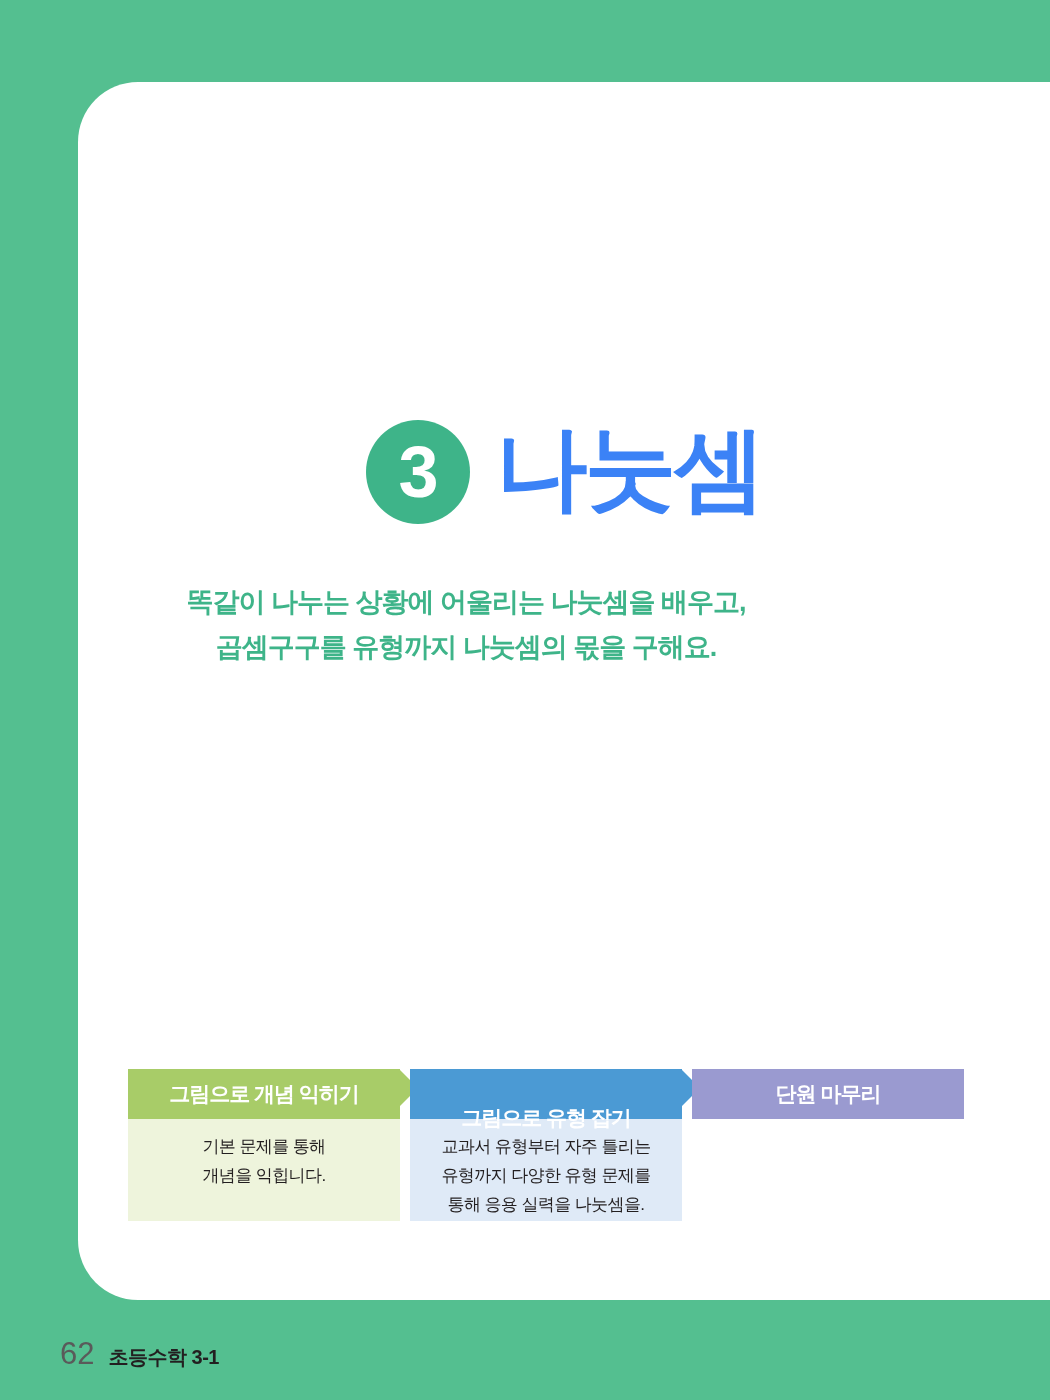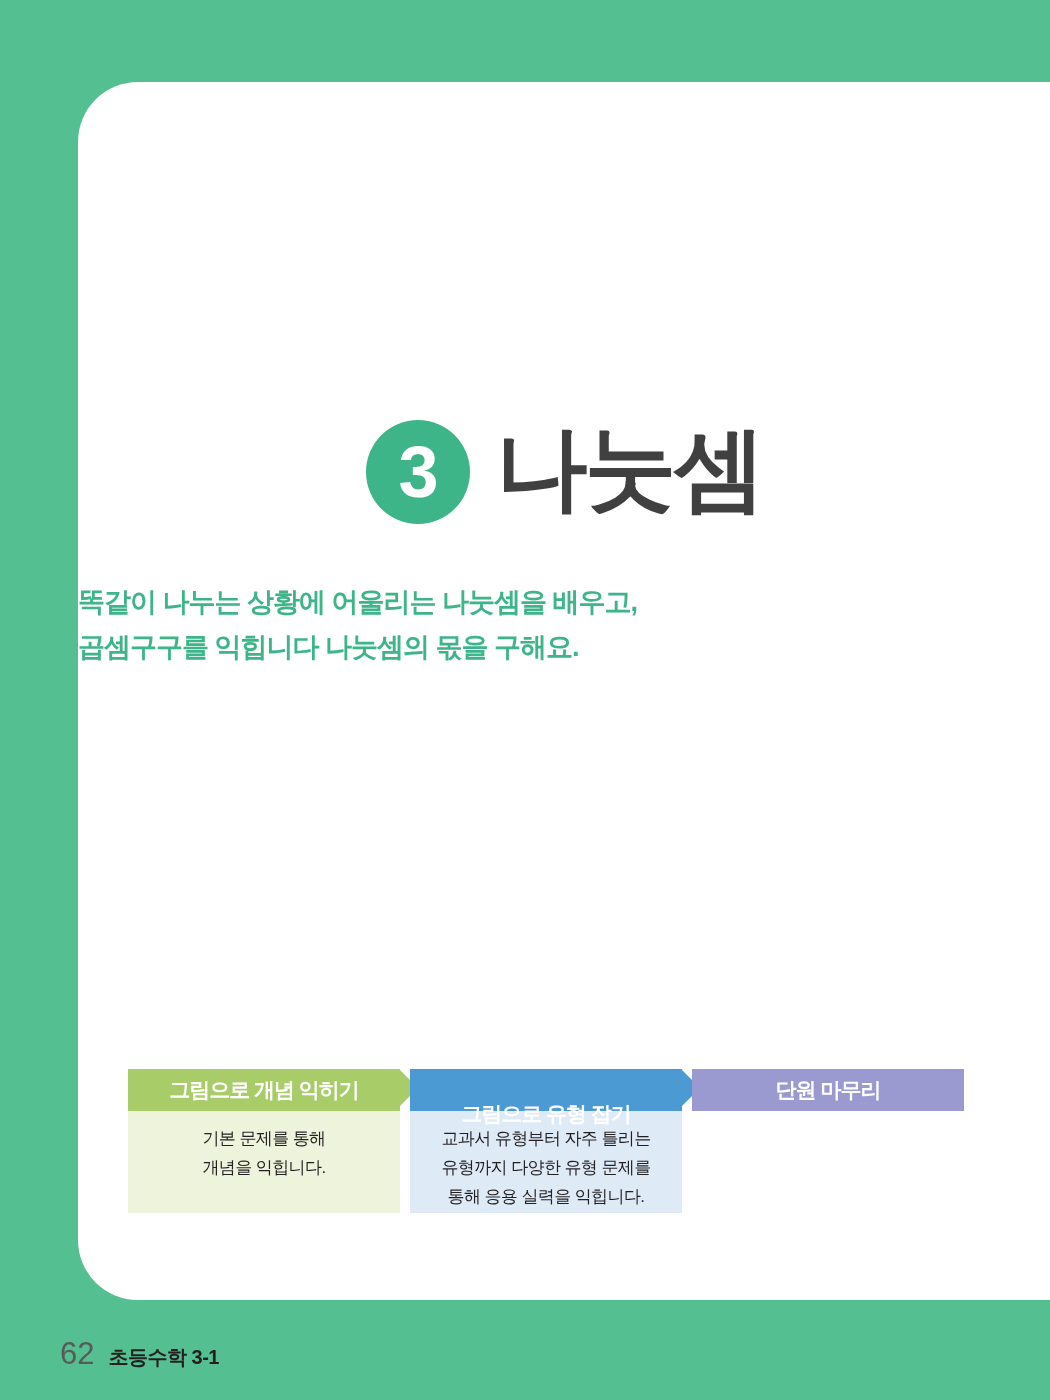--- a/index.html
+++ b/index.html
@@ -48,33 +48,33 @@
     align-items: center;
     justify-content: center;
     font-size: 72px;
     font-weight: bold;
     line-height: 1;
     letter-spacing: -2px;
   }
   .unit-title {
     font-size: 92px;
     font-weight: bold;
-    color: #404040;
+    color: #3b82f6;
     letter-spacing: -3px;
     line-height: 1;
     padding-bottom: 8px;
   }
 
   
   .subtitle {
     position: absolute;
     left: 0;
     top: 498px;
     width: 776px;
-    text-align: left;
+    text-align: center;
     color: #3eb489;
     font-size: 27px;
     font-weight: bold;
     line-height: 1.65;
     letter-spacing: -1px;
   }
 
   
   .steps {
     position: absolute;
@@ -85,21 +85,21 @@
     align-items: flex-start;
   }
   .step {
     position: relative;
     width: 272px;
     margin-right: 10px;
   }
   .step:last-child { margin-right: 8px; }
 
   .step-header {
-    height: 42px;
+    height: 50px;
     display: flex;
     align-items: center;
     justify-content: center;
     color: #ffffff;
     font-size: 21px;
     font-weight: bold;
     letter-spacing: -1px;
     position: relative;
   }
   .step-header .arrow {
@@ -160,21 +160,21 @@
 
 <div class="page-card">
 
   <div class="title-row">
     <div class="unit-badge">3</div>
     <div class="unit-title">나눗셈</div>
   </div>
 
   <div class="subtitle">
     <div>똑같이 나누는 상황에 어울리는 나눗셈을 배우고,</div>
-    <div>곱셈구구를 익힙니다 나눗셈의 몫을 구해요.</div>
+    <div>곱셈구구를 유형까지 나눗셈의 몫을 구해요.</div>
   </div>
 
   <div class="steps">
 
     <div class="step step-1">
       <div class="step-header">
         <span class="label">그림으로 개념 익히기</span>
         <span class="arrow"></span>
       </div>
       <div class="step-body">
@@ -184,21 +184,21 @@
     </div>
 
     <div class="step step-2">
       <div class="step-header">
         <span class="label">그림으로 유형 잡기</span>
         <span class="arrow"></span>
       </div>
       <div class="step-body">
         <div>교과서 유형부터 자주 틀리는</div>
         <div>유형까지 다양한 유형 문제를</div>
-        <div>통해 응용 실력을 익힙니다.</div>
+        <div>통해 응용 실력을 나눗셈을.</div>
       </div>
     </div>
 
     <div class="step step-3">
       <div class="step-header">
         <span class="label">단원 마무리</span>
       </div>
     </div>
 
   </div>

